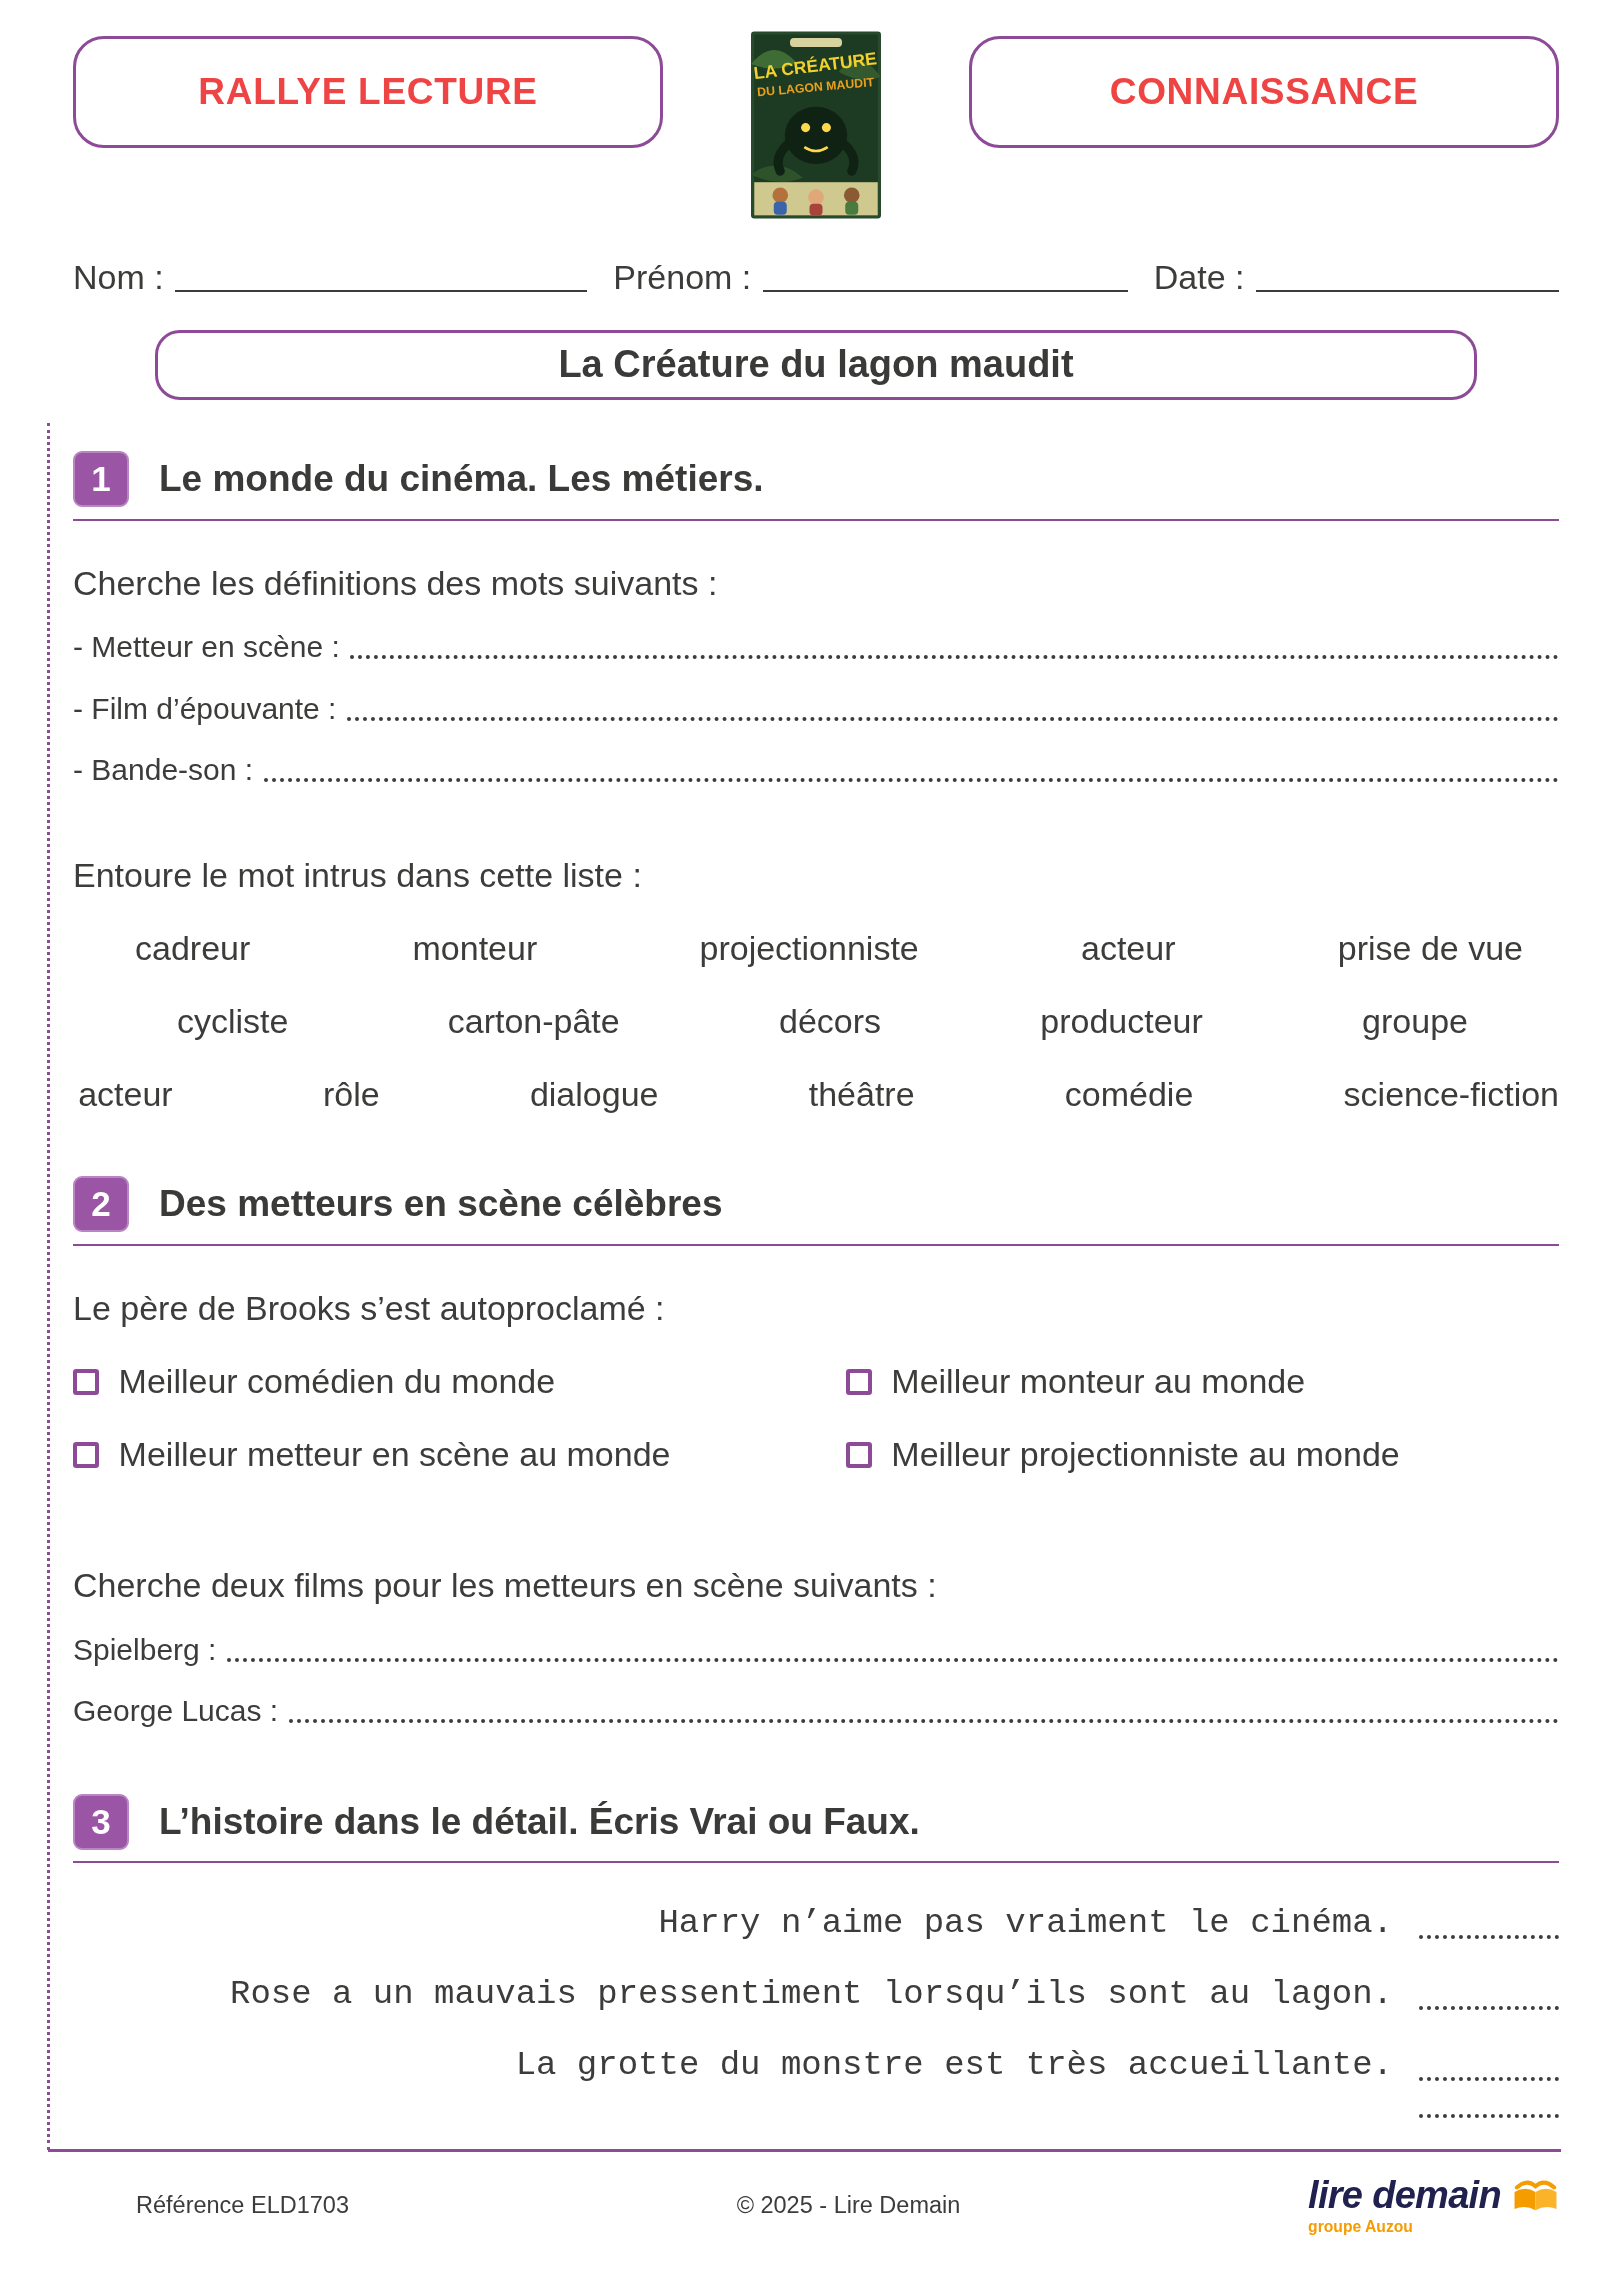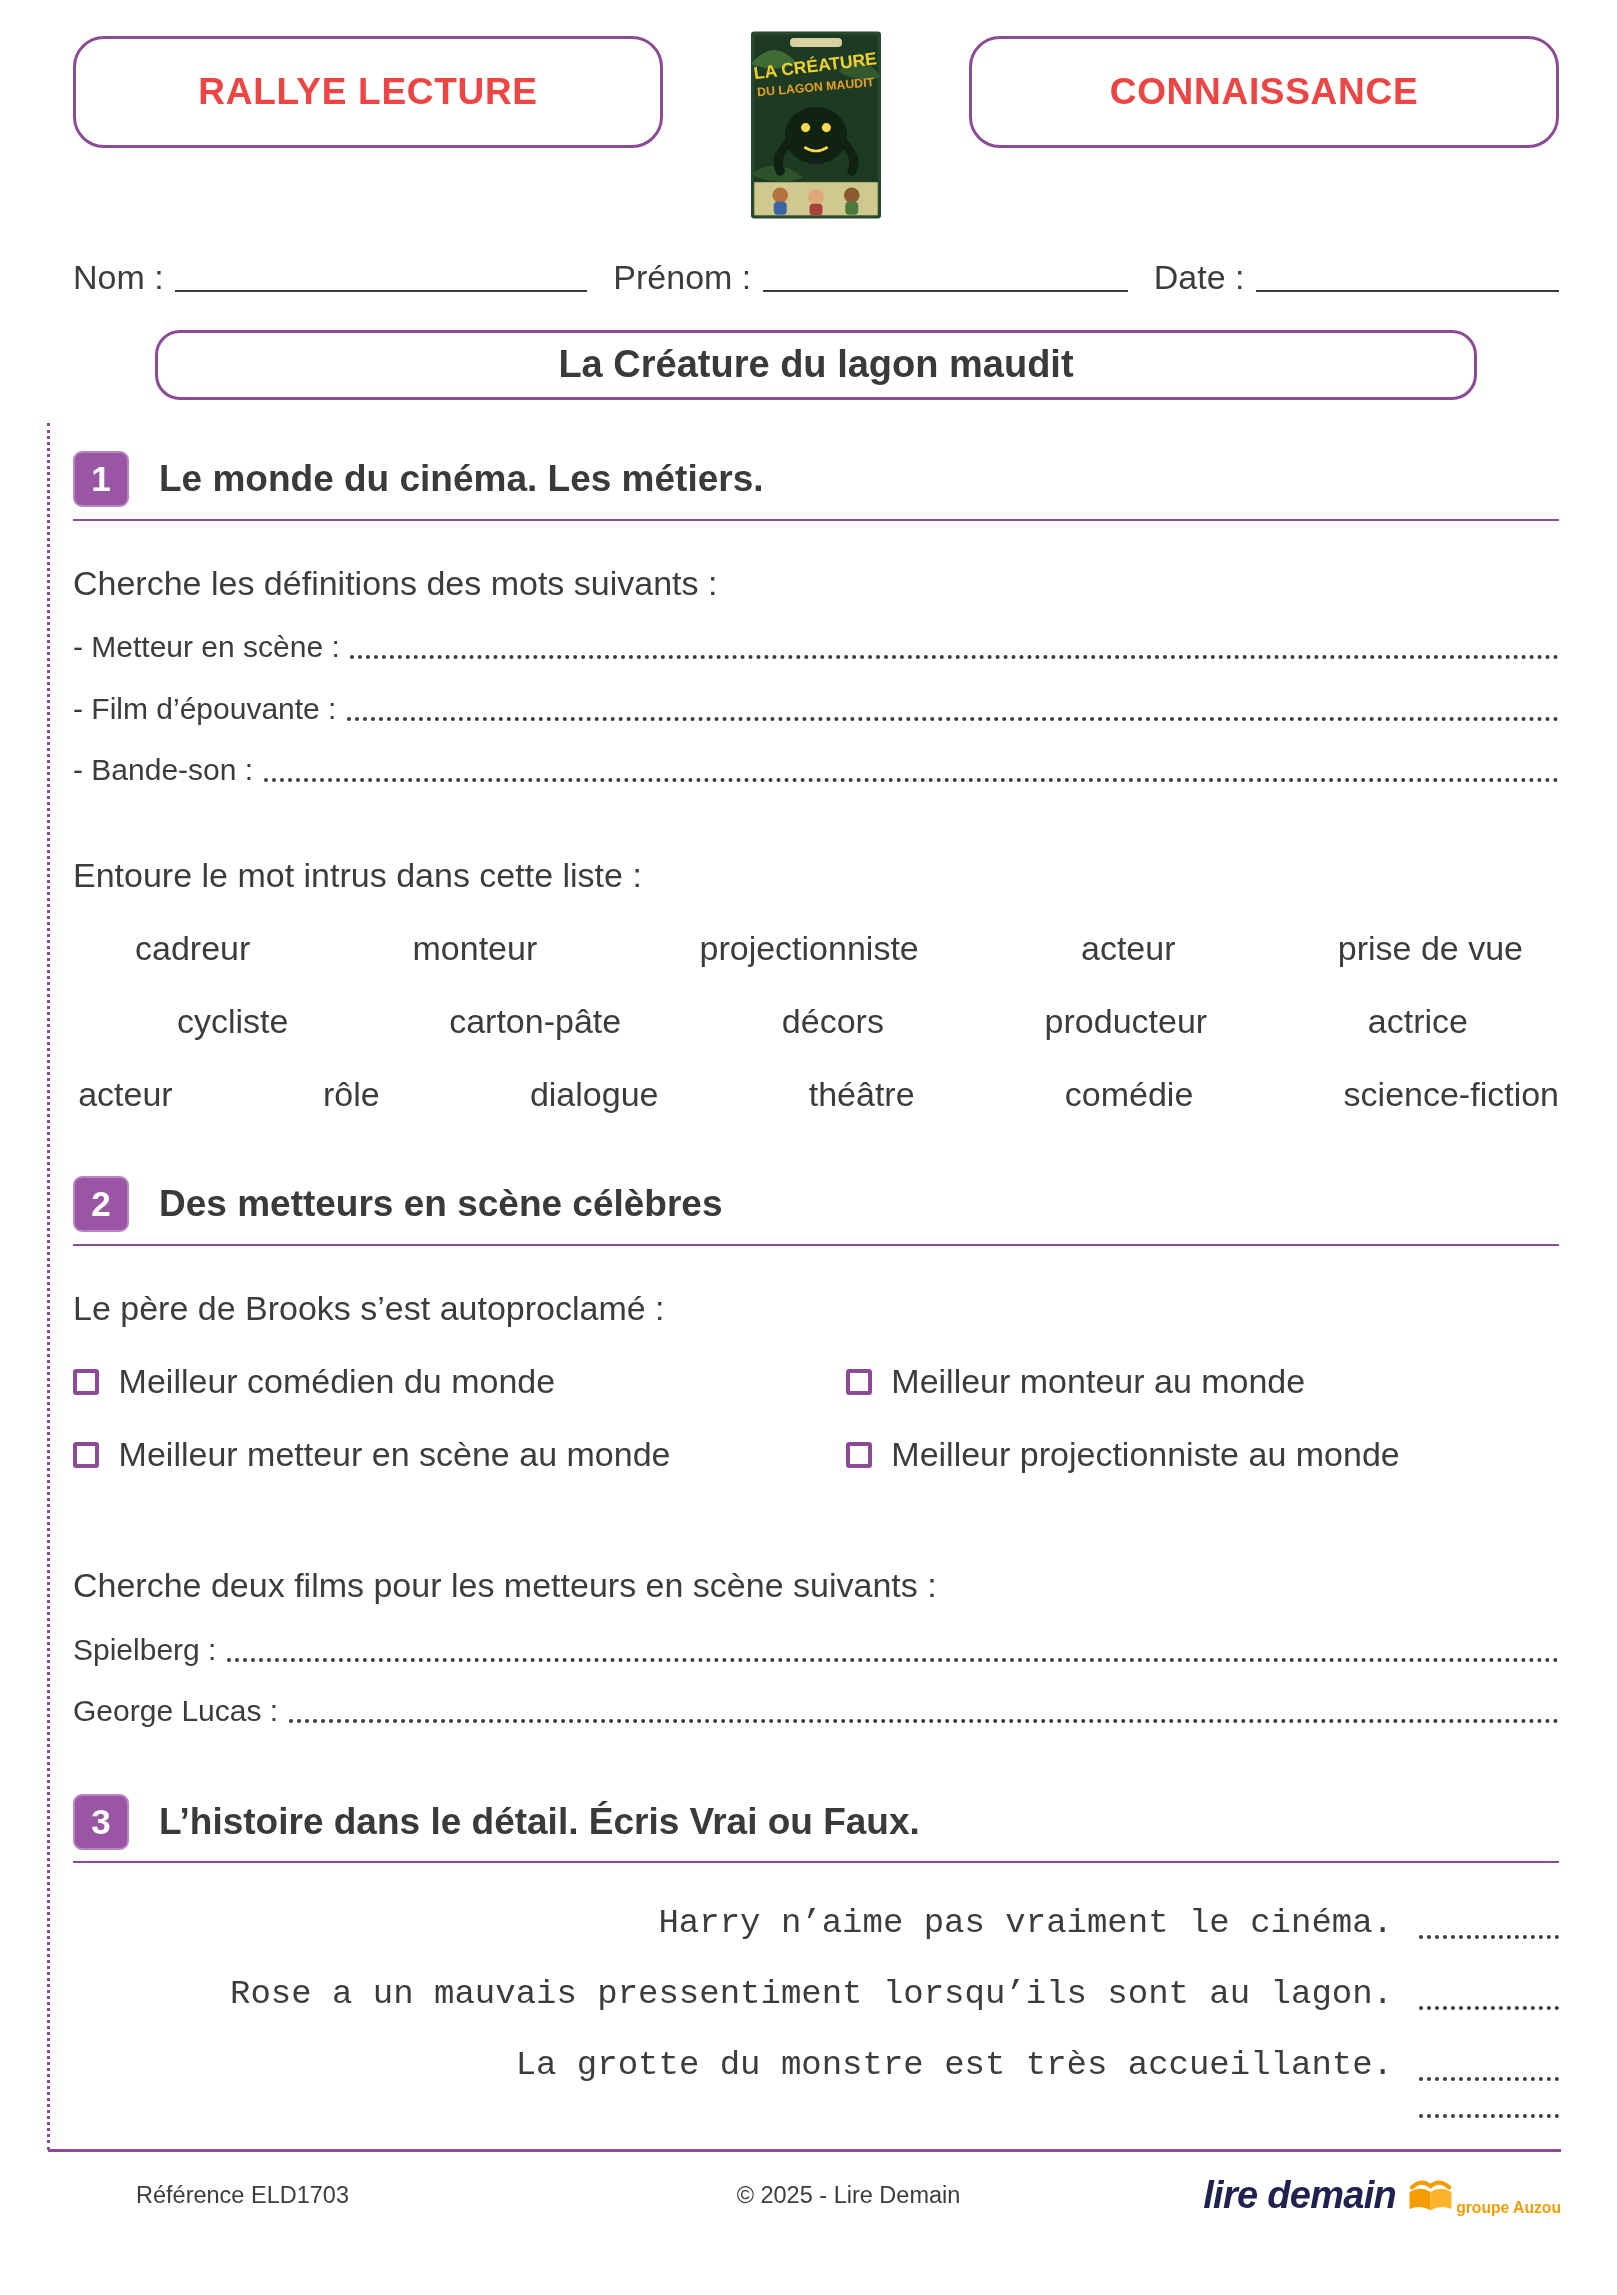--- a/index.html
+++ b/index.html
@@ -121,21 +121,21 @@
     margin: 0 0 8.5px 26px;
   }
 
   
   .footer-area { position: absolute; left: 48px; right: 57px; top: 2149px; border-top: 3.3px solid #8c4a97; }
   .footer-row { display: flex; align-items: center; margin-top: 22px; }
   .footer-cell { flex: 1; font-size: 23.5px; color: #3c3c3b; }
   .footer-cell.left { padding-left: 88px; }
   .footer-cell.center { text-align: center; }
   .footer-cell.right { display: flex; justify-content: flex-end; }
-  .logo { display: flex; flex-direction: row; align-items: flex-end; }
+  .logo { display: flex; flex-direction: column; }
   .logo-main { display: flex; align-items: center; gap: 9px; }
   .logo-text { font-size: 38px; font-weight: bold; font-style: italic; color: #20214f; letter-spacing: -0.7px; }
   .logo-sub { font-size: 15.7px; color: #f59c00; font-weight: bold; margin-top: 1.3px; }
 </style>
 </head>
 <body>
 
 <div class="page">
   <div class="left-dotted"></div>
 
@@ -222,21 +222,21 @@
       <span class="intrus-word">monteur</span>
       <span class="intrus-word">projectionniste</span>
       <span class="intrus-word">acteur</span>
       <span class="intrus-word">prise de vue</span>
     </div>
     <div class="word-row r2">
       <span class="intrus-word">cycliste</span>
       <span class="intrus-word">carton-pâte</span>
       <span class="intrus-word">décors</span>
       <span class="intrus-word">producteur</span>
-      <span class="intrus-word">actrice</span>
+      <span class="intrus-word">groupe</span>
     </div>
     <div class="word-row r3">
       <span class="intrus-word">acteur</span>
       <span class="intrus-word">rôle</span>
       <span class="intrus-word">dialogue</span>
       <span class="intrus-word">théâtre</span>
       <span class="intrus-word">comédie</span>
       <span class="intrus-word">science-fiction</span>
     </div>
 

